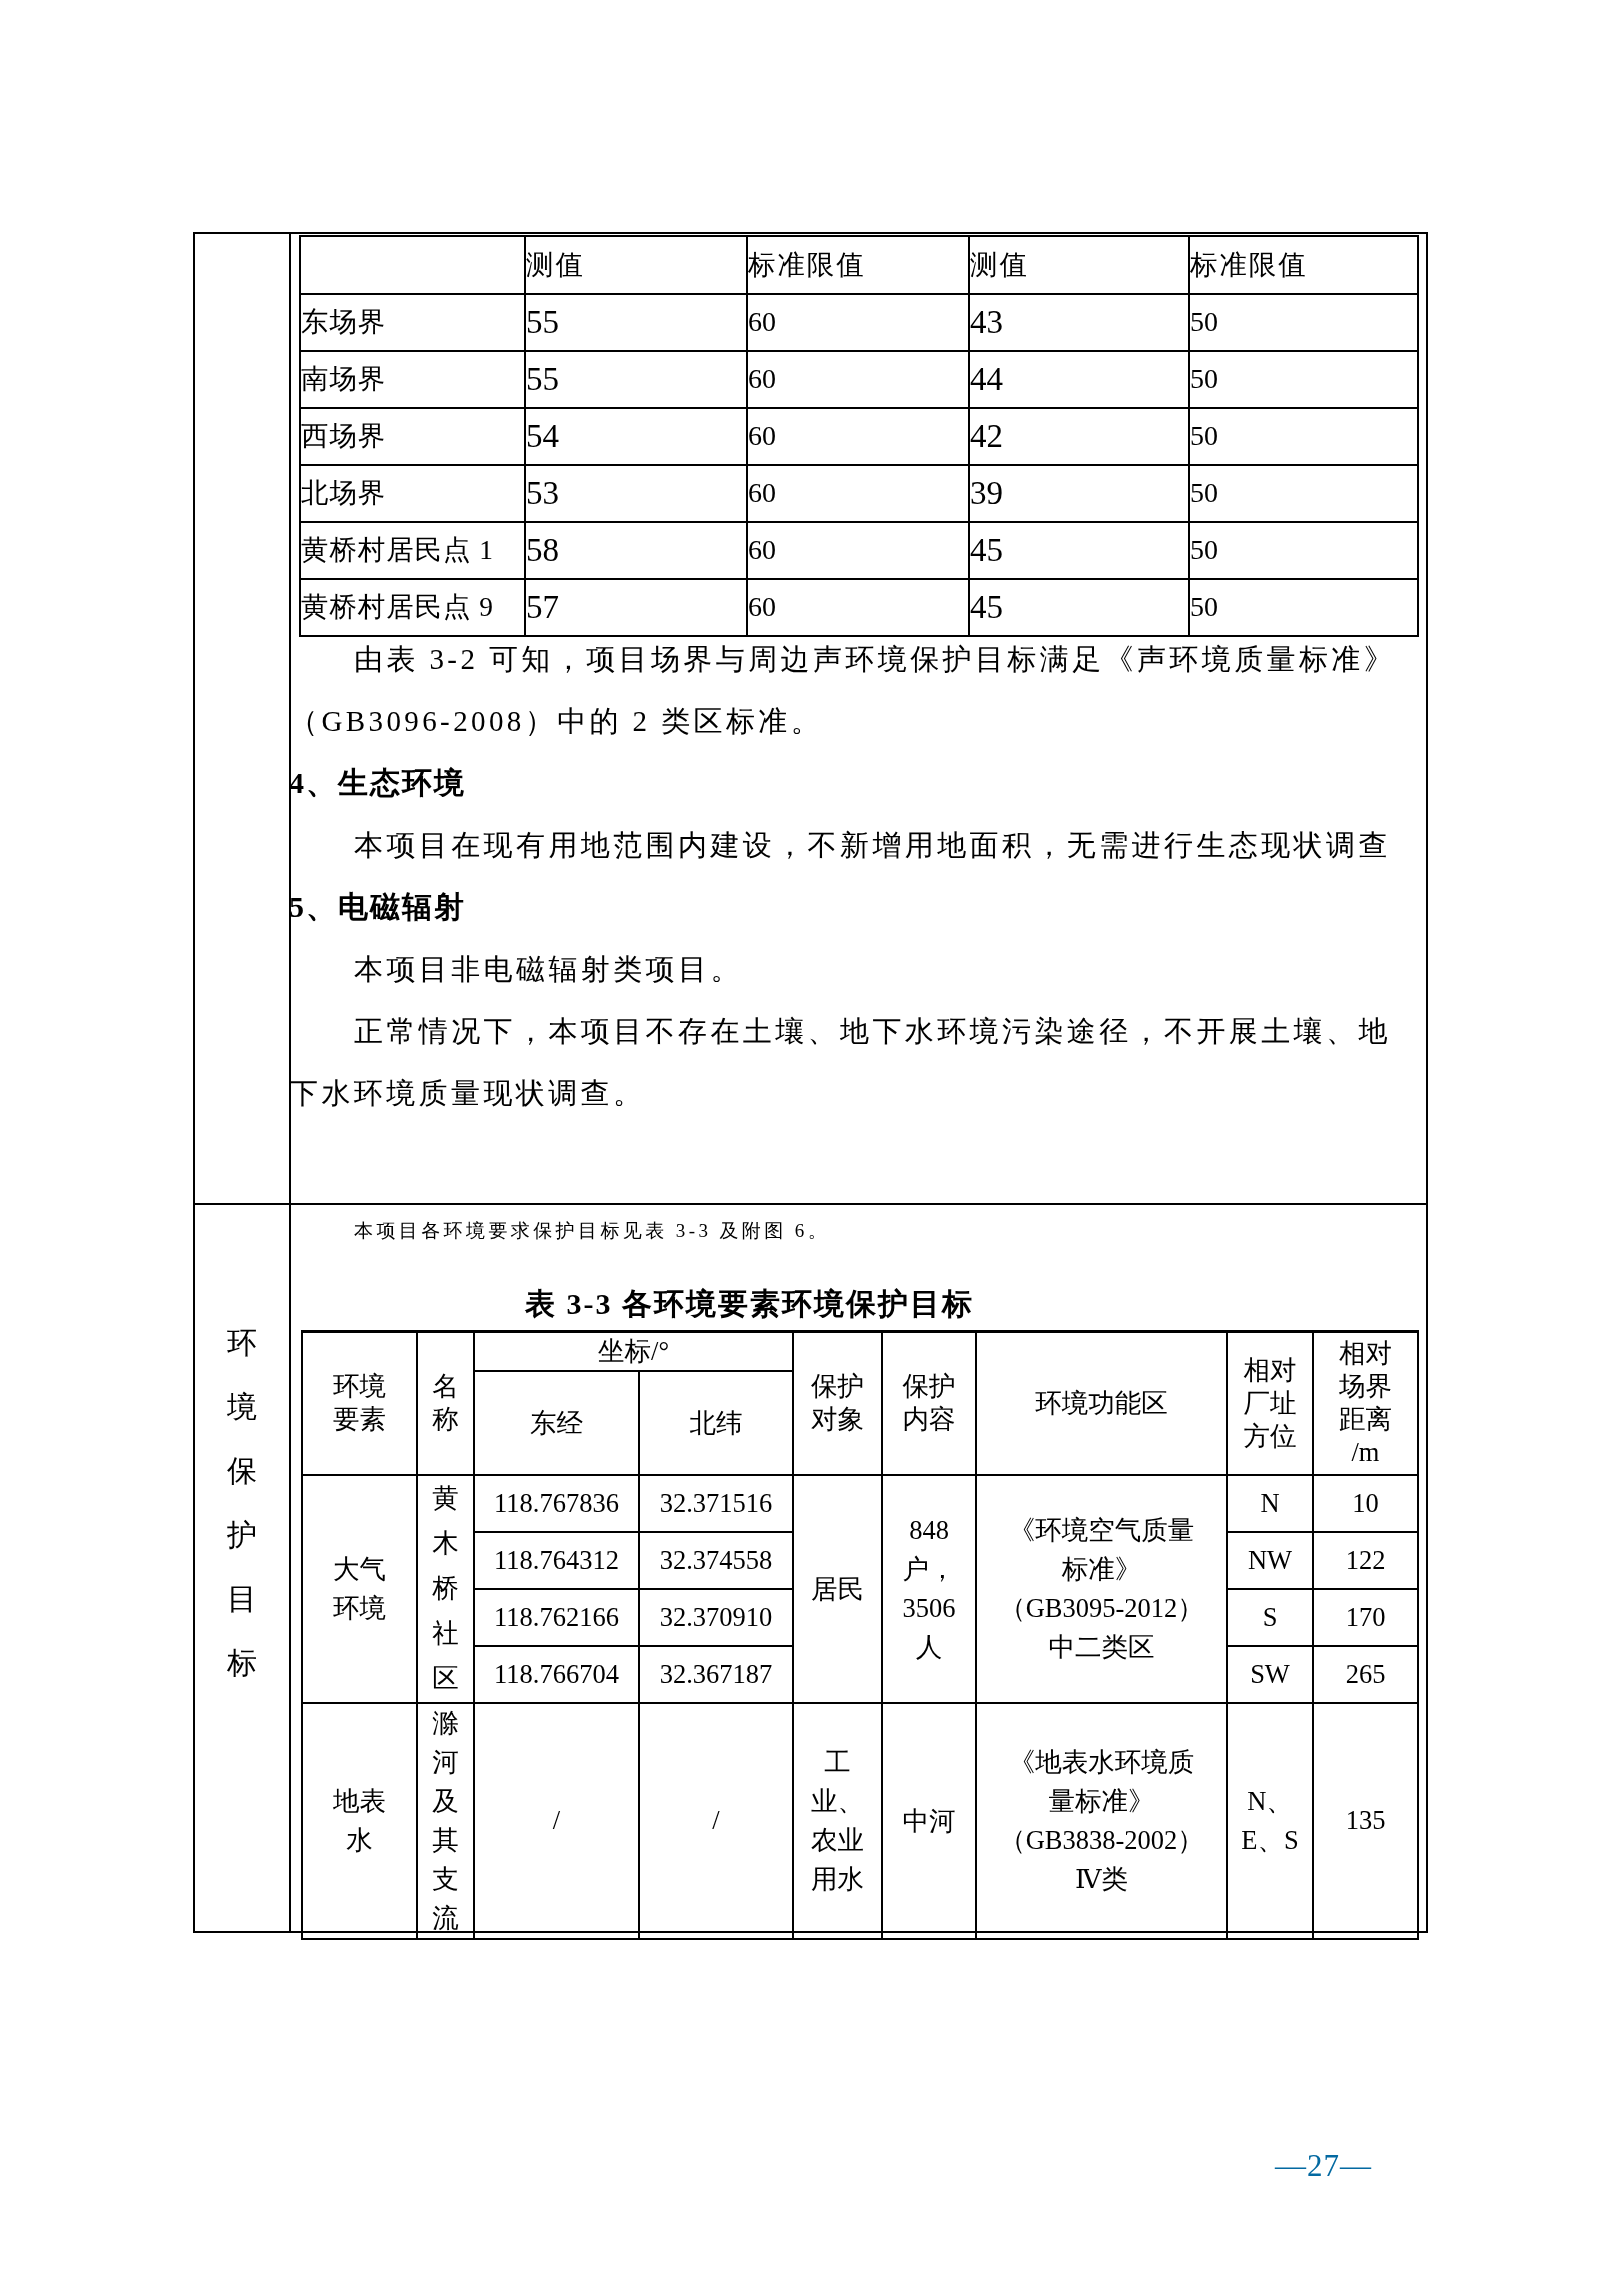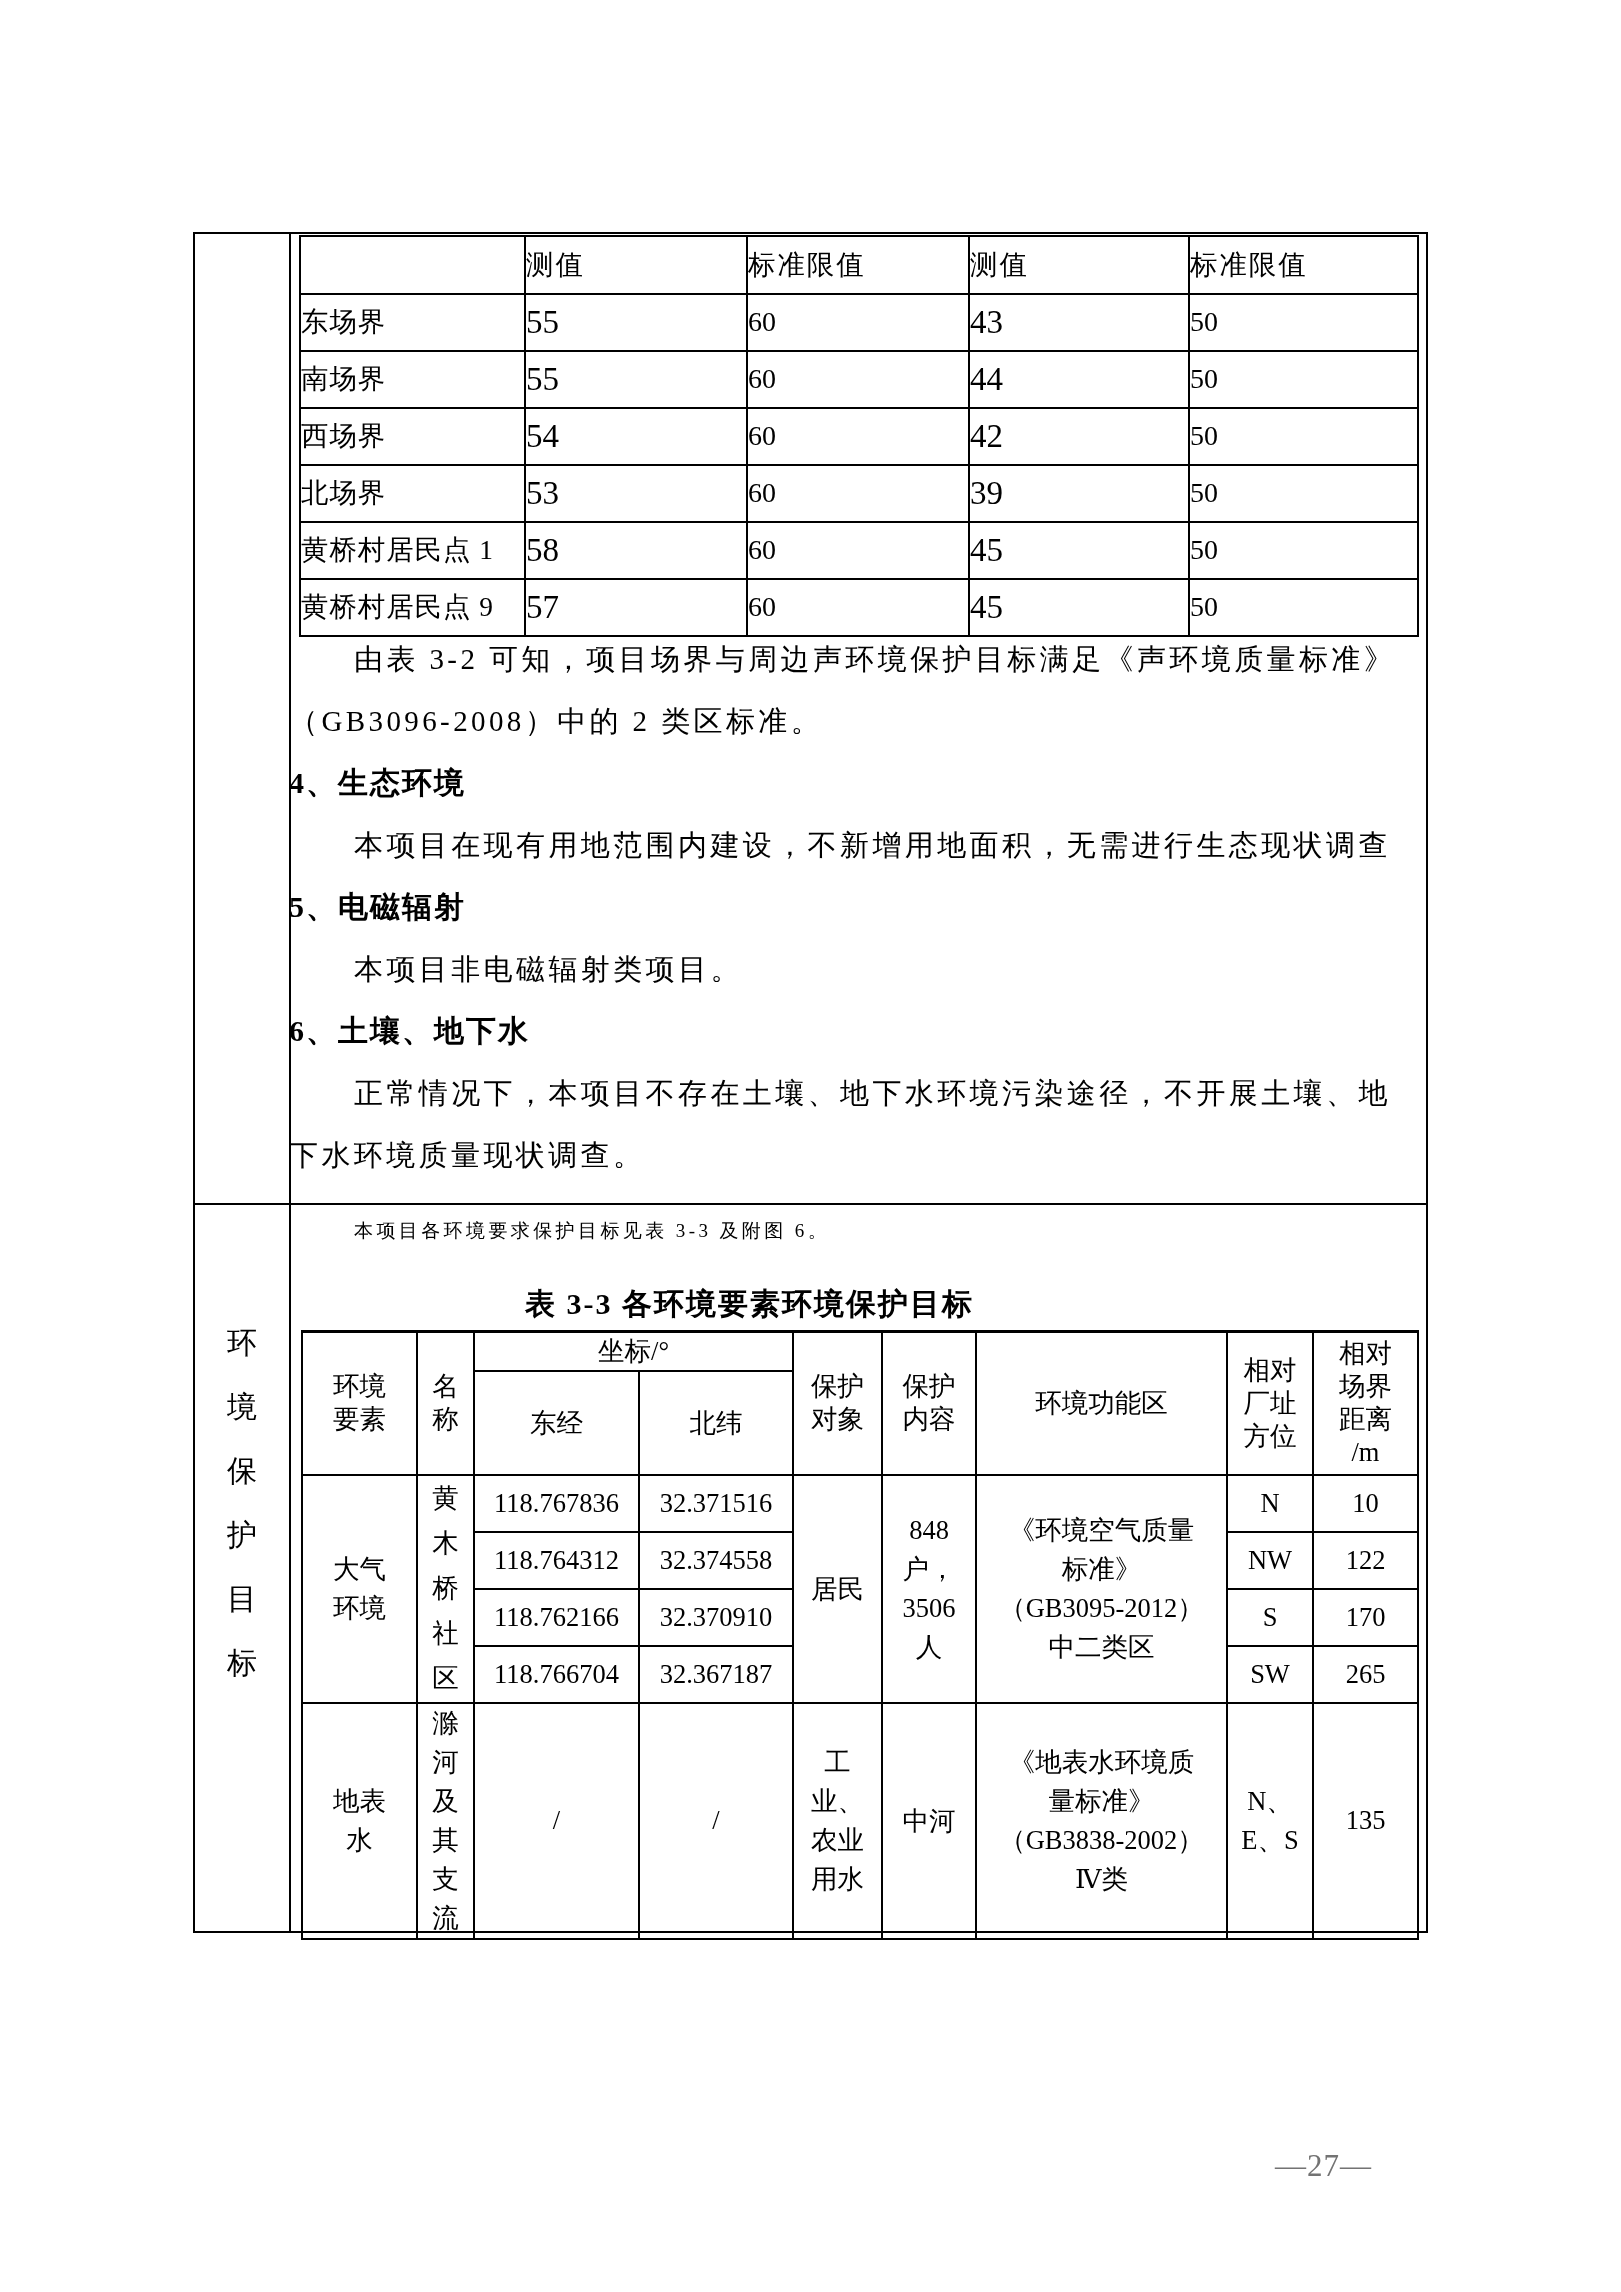--- a/index.html
+++ b/index.html
@@ -83,21 +83,21 @@
   .t33 .thick-top{border-top:2.9px solid #000;}
   .pre{white-space:pre-line;}
   .lh34{line-height:33px;}
   .lh40{line-height:39px;}
   .lh46{line-height:45px;}
   .coord{font-size:26.5px;}
   .zone{line-height:39px;font-size:26.5px;border-radius:13px;}
   
   .page-number{
     position:absolute;left:1245px;top:2148px;width:157px;
-    text-align:center;font-size:31px;color:#737373;letter-spacing:1px;
+    text-align:center;font-size:31px;color:#0369a1;letter-spacing:1px;
   }
 </style>
 </head>
 <body>
 
 <div class="page">
 
   <div class="outer-frame"></div>
   <div class="label-col-divider"></div>
   <div class="outer-row-divider"></div>
@@ -170,21 +170,20 @@
   </tbody>
     </table>
 
   <div class="body-lines">
     <div class="tline indent">由表 3-2 可知，项目场界与周边声环境保护目标满足《声环境质量标准》</div>
     <div class="tline">（GB3096-2008）中的 2 类区标准。</div>
     <div class="tline head">4、生态环境</div>
     <div class="tline indent">本项目在现有用地范围内建设，不新增用地面积，无需进行生态现状调查</div>
     <div class="tline head">5、电磁辐射</div>
     <div class="tline indent">本项目非电磁辐射类项目。</div>
-    <div class="tline head">6、土壤、地下水</div>
     <div class="tline indent">正常情况下，本项目不存在土壤、地下水环境污染途径，不开展土壤、地</div>
     <div class="tline">下水环境质量现状调查。</div>
   </div>
 
   <div class="intro-line">本项目各环境要求保护目标见表 3-3 及附图 6。</div>
   <div class="t33-title">表 3-3 各环境要素环境保护目标</div>
 
   <table class="t33">
     <colgroup>
       <col style="width:115px">

